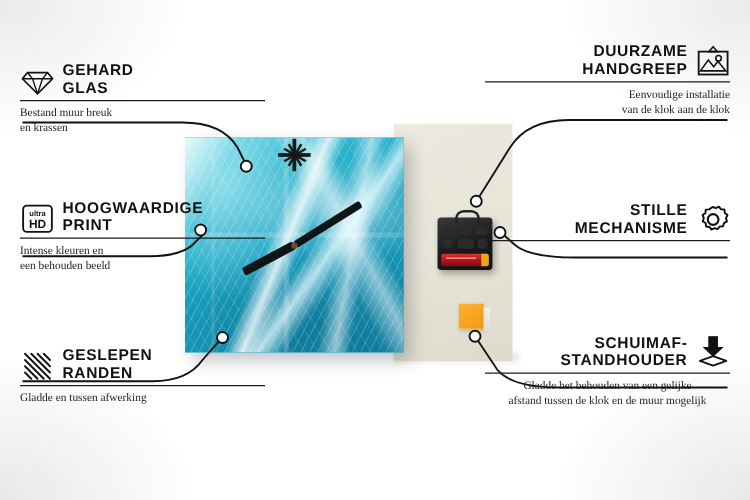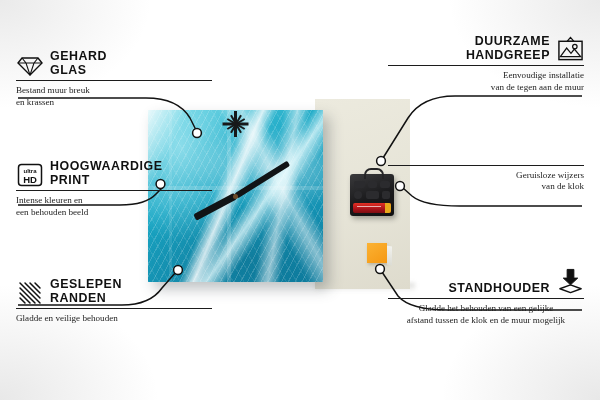--- a/index.html
+++ b/index.html
@@ -238,21 +238,21 @@
           <path d="M3 2 L23 22 M3 7 L18 22 M3 12 L13 22 M3 17 L8 22 M8 2 L23 17 M13 2 L23 12 M18 2 L23 7" fill="none" stroke="#111" stroke-width="1.5" stroke-linecap="round"></path>
         </svg>
       </span>
       <span class="ttl">
         <span>GESLEPEN</span><br>
         <span>RANDEN</span>
       </span>
     </div>
     <div class="rule"></div>
     <div class="sub">
-      <span>Gladde en veilige behouden</span>
+      <span>Gladde en tussen afwerking</span>
     </div>
   </div>
 
   <div class="callout right" id="c-handgreep">
     <div class="head">
       <span class="ico">
         <svg width="28" height="26" viewBox="0 0 28 26">
           <path d="M14 1 L10.5 5 H17.5 Z" fill="none" stroke="#111" stroke-width="1.3"></path>
           <rect x="2" y="5" width="24" height="19" fill="none" stroke="#111" stroke-width="1.5"></rect>
           <path d="M3.5 21 L10 12 L14.5 17.5 L18 13 L24.5 21 Z" fill="none" stroke="#111" stroke-width="1.3"></path>
@@ -260,42 +260,52 @@
         </svg>
       </span>
       <span class="ttl">
         <span>DUURZAME</span><br>
         <span>HANDGREEP</span>
       </span>
     </div>
     <div class="rule"></div>
     <div class="sub">
       <span>Eenvoudige installatie</span><br>
-      <span>van de tegen aan de muur</span>
+      <span>van de klok aan de klok</span>
     </div>
   </div>
 
   <div class="callout right" id="c-mech">
-    <div class="rule"></div>
-    <div class="sub">
-      <span>Geruisloze wijzers</span><br>
-      <span>van de klok</span>
-    </div>
+    <div class="head">
+      <span class="ico">
+        <svg width="27" height="27" viewBox="0 0 27 27">
+          <path d="M13.5 2.2 L16.2 3.2 L18.6 1.9 L20.5 4.2 L23.3 4.3 L23.6 7.2 L25.8 8.9 L24.6 11.5
+                   L25.4 14.2 L22.9 15.6 L22.1 18.3 L19.3 18.4 L17.6 20.7 L15 19.8 L12.5 21 L10.8 18.8
+                   L8 18.4 L7.6 15.6 L5.2 14.1 L6.1 11.5 L5.1 8.9 L7.4 7.3 L7.7 4.4 L10.5 4.2 Z" transform="translate(0.2,1.5) scale(0.96)" fill="none" stroke="#111" stroke-width="1.6" stroke-linejoin="round"></path>
+          <circle cx="13.5" cy="13.6" r="4.3" fill="none" stroke="#111" stroke-width="1.7"></circle>
+        </svg>
+      </span>
+      <span class="ttl">
+        <span>STILLE</span><br>
+        <span>MECHANISME</span>
+      </span>
+    </div>
+    <div class="rule"></div>
   </div>
 
   <div class="callout right" id="c-schuim">
     <div class="head">
       <span class="ico">
         <svg width="28" height="28" viewBox="0 0 28 28">
           <path d="M10.5 2 H17.5 V11 H21.5 L14 18 L6.5 11 H10.5 Z" fill="#111" stroke="#111" stroke-width="1"></path>
           <path d="M14 18 L25 22 L14 26 L3 22 Z" fill="none" stroke="#111" stroke-width="1.5" stroke-linejoin="round"></path>
         </svg>
       </span>
       <span class="ttl">
-        <br>
+        <span>SCHUIMAF-</span><br>
         <span>STANDHOUDER</span>
       </span>
     </div>
     <div class="rule"></div>
     <div class="sub">
       <span>Gladde het behouden van een gelijke</span><br>
       <span>afstand tussen de klok en de muur mogelijk</span>
     </div>
   </div>
 

